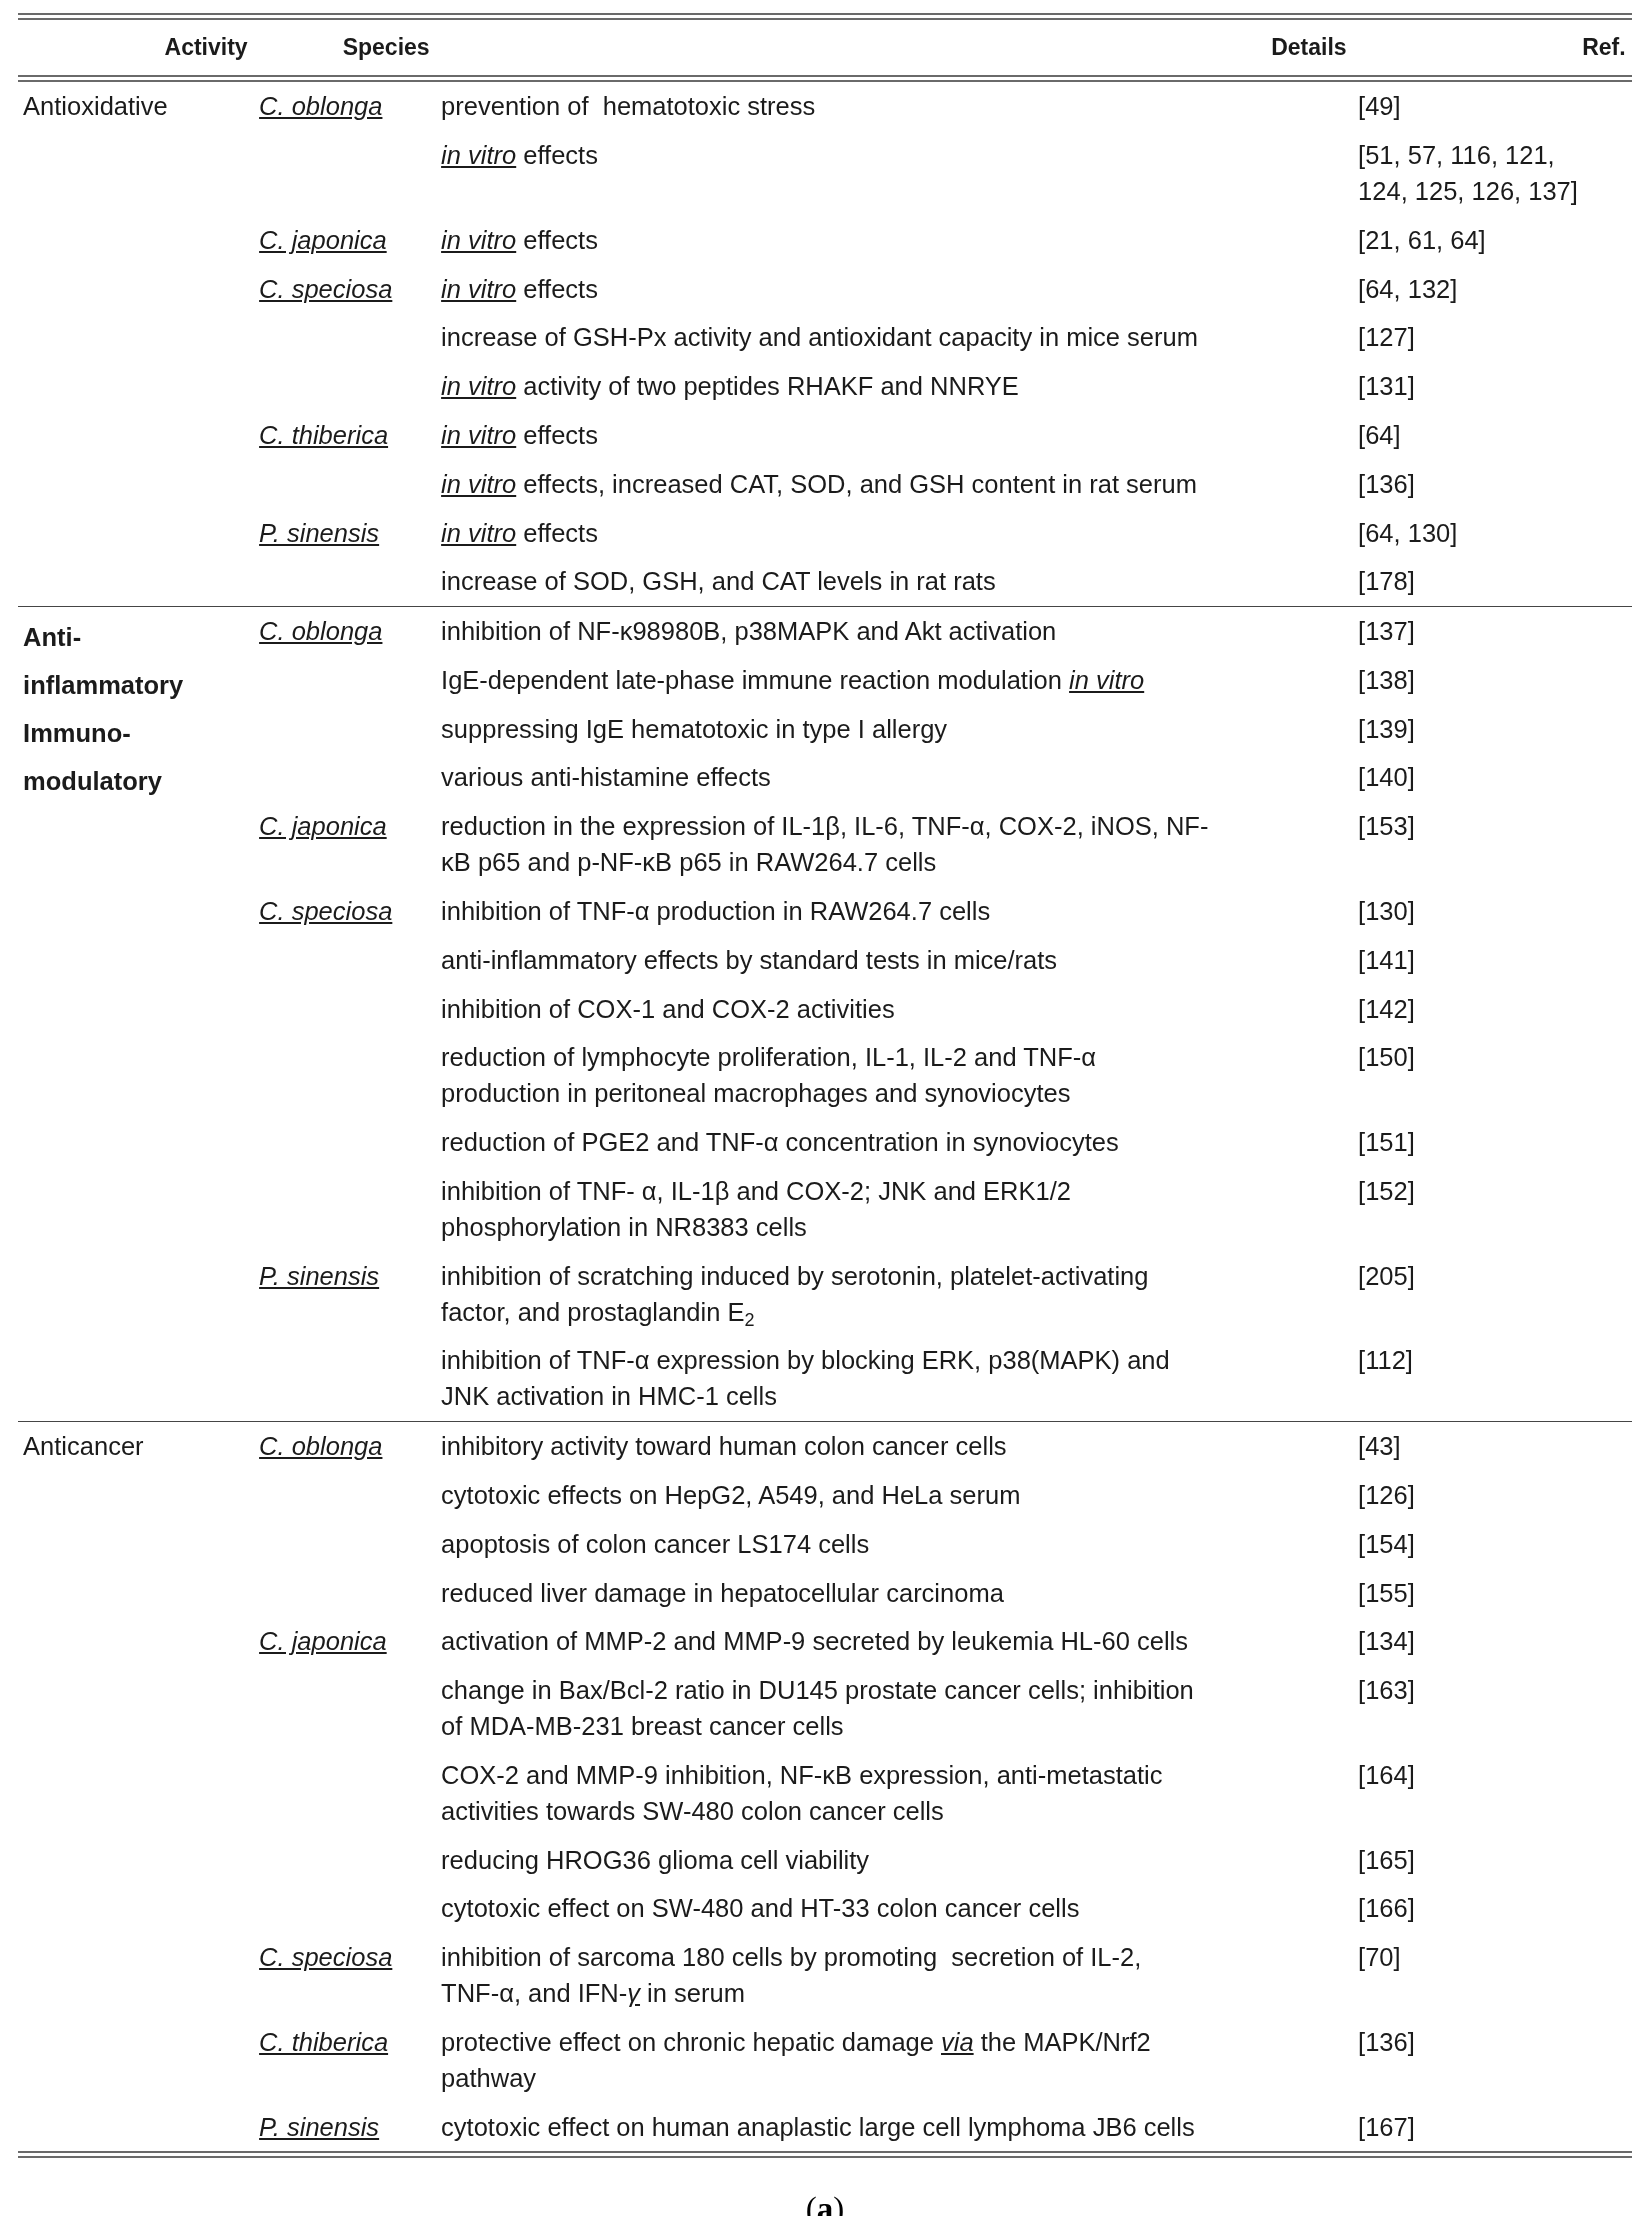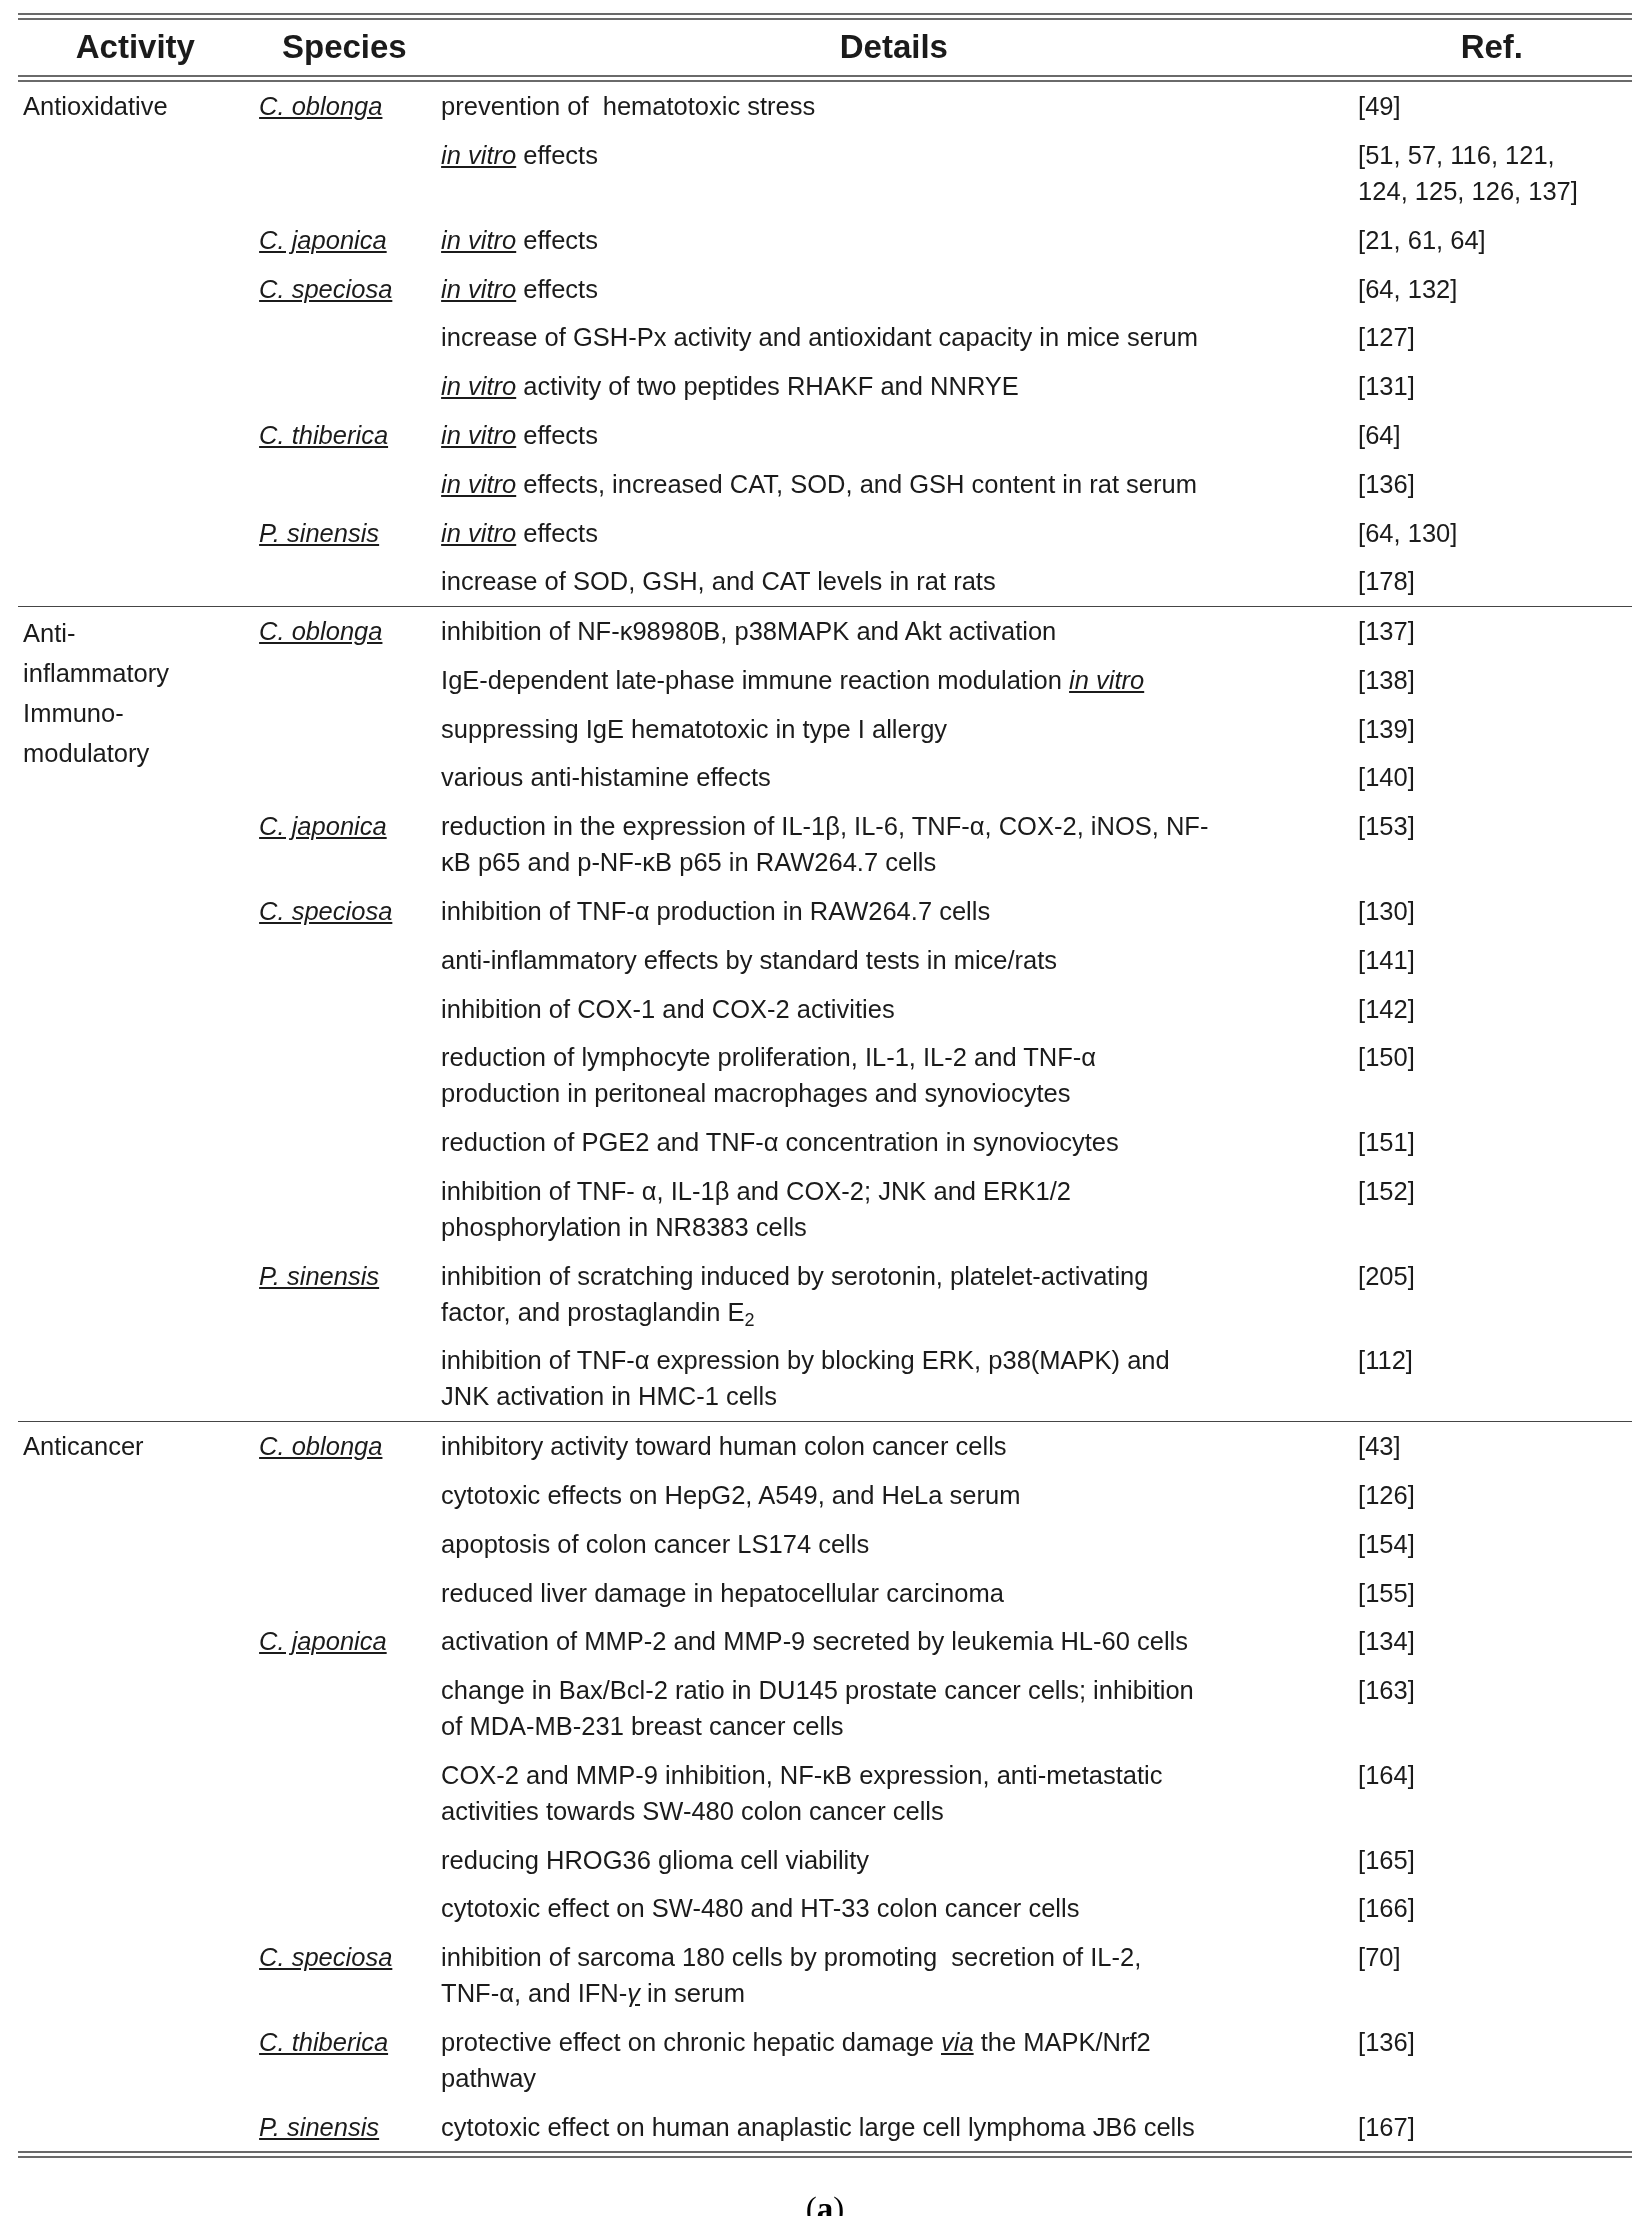--- a/index.html
+++ b/index.html
@@ -23,42 +23,42 @@
     width: 1614px;
     border-top: 7px double #6a6a6a;
     border-bottom: 7px double #6a6a6a;
   }
   col.c-activity { width: 236px; }
   col.c-species  { width: 182px; }
   col.c-details  { width: 917px; }
   col.c-ref      { width: 279px; }
 
   thead th {
-    text-align: center;
+    text-align: right;
     font-weight: bold;
-    font-size: 33px;
+    font-size: 23px;
     line-height: 36px;
     padding: 9px 6.4px 10.2px 5.1px;
     border-bottom: 7px double #6a6a6a;
     vertical-align: top;
     white-space: pre-wrap;
   }
   tbody td {
     vertical-align: top;
     font-size: 25.5px;
     line-height: 36px;
     padding: 6.4px 6.4px 6.4px 5.1px;
     white-space: pre-wrap;
     overflow: hidden;
   }
   tbody.section + tbody.section tr:first-child td {
     border-top: 1.9px solid #454545;
   }
   td.activity { }
-  td.activity.spread { line-height: 40px; }
+  td.activity.spread { line-height: 48px; font-weight: bold; }
   td.species i, td.details i { font-style: italic; text-decoration: underline; }
   td.details sub { font-size: 18px; vertical-align: -5.1px; line-height: 0; }
 
   .caption {
     margin-top: 33px;
     width: 1614px;
     text-align: center;
     font-family: "Liberation Serif", serif;
     font-size: 33px;
     color: #000;

